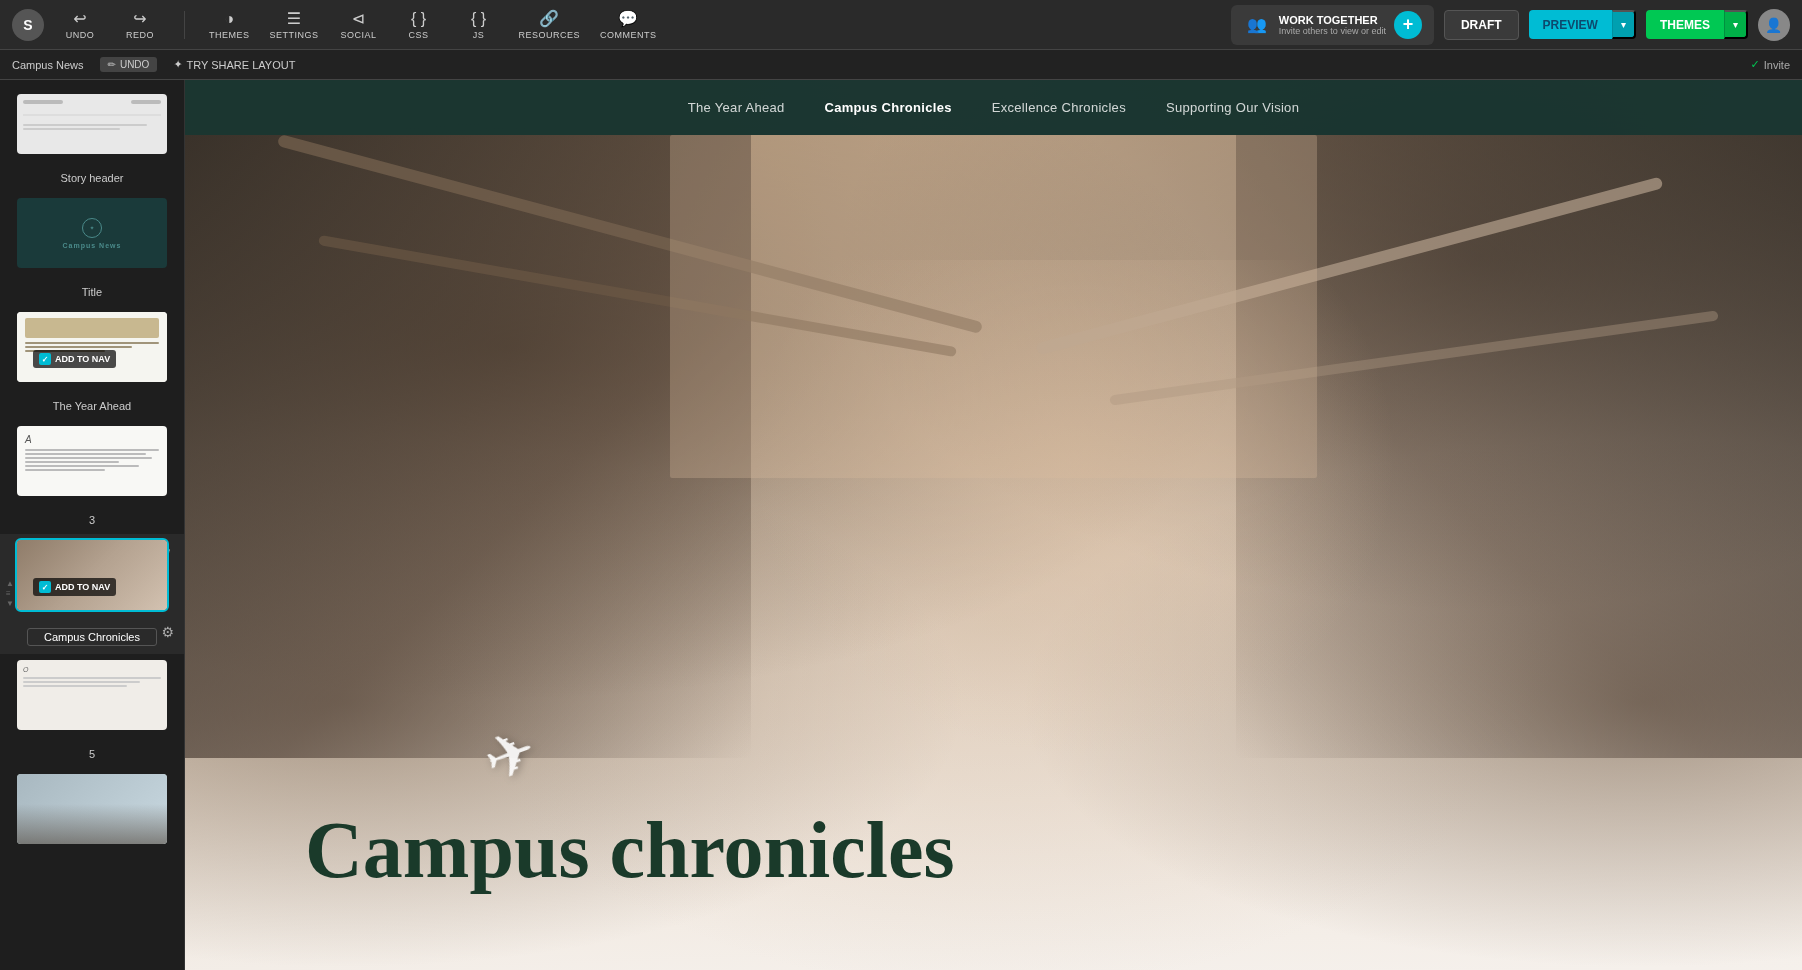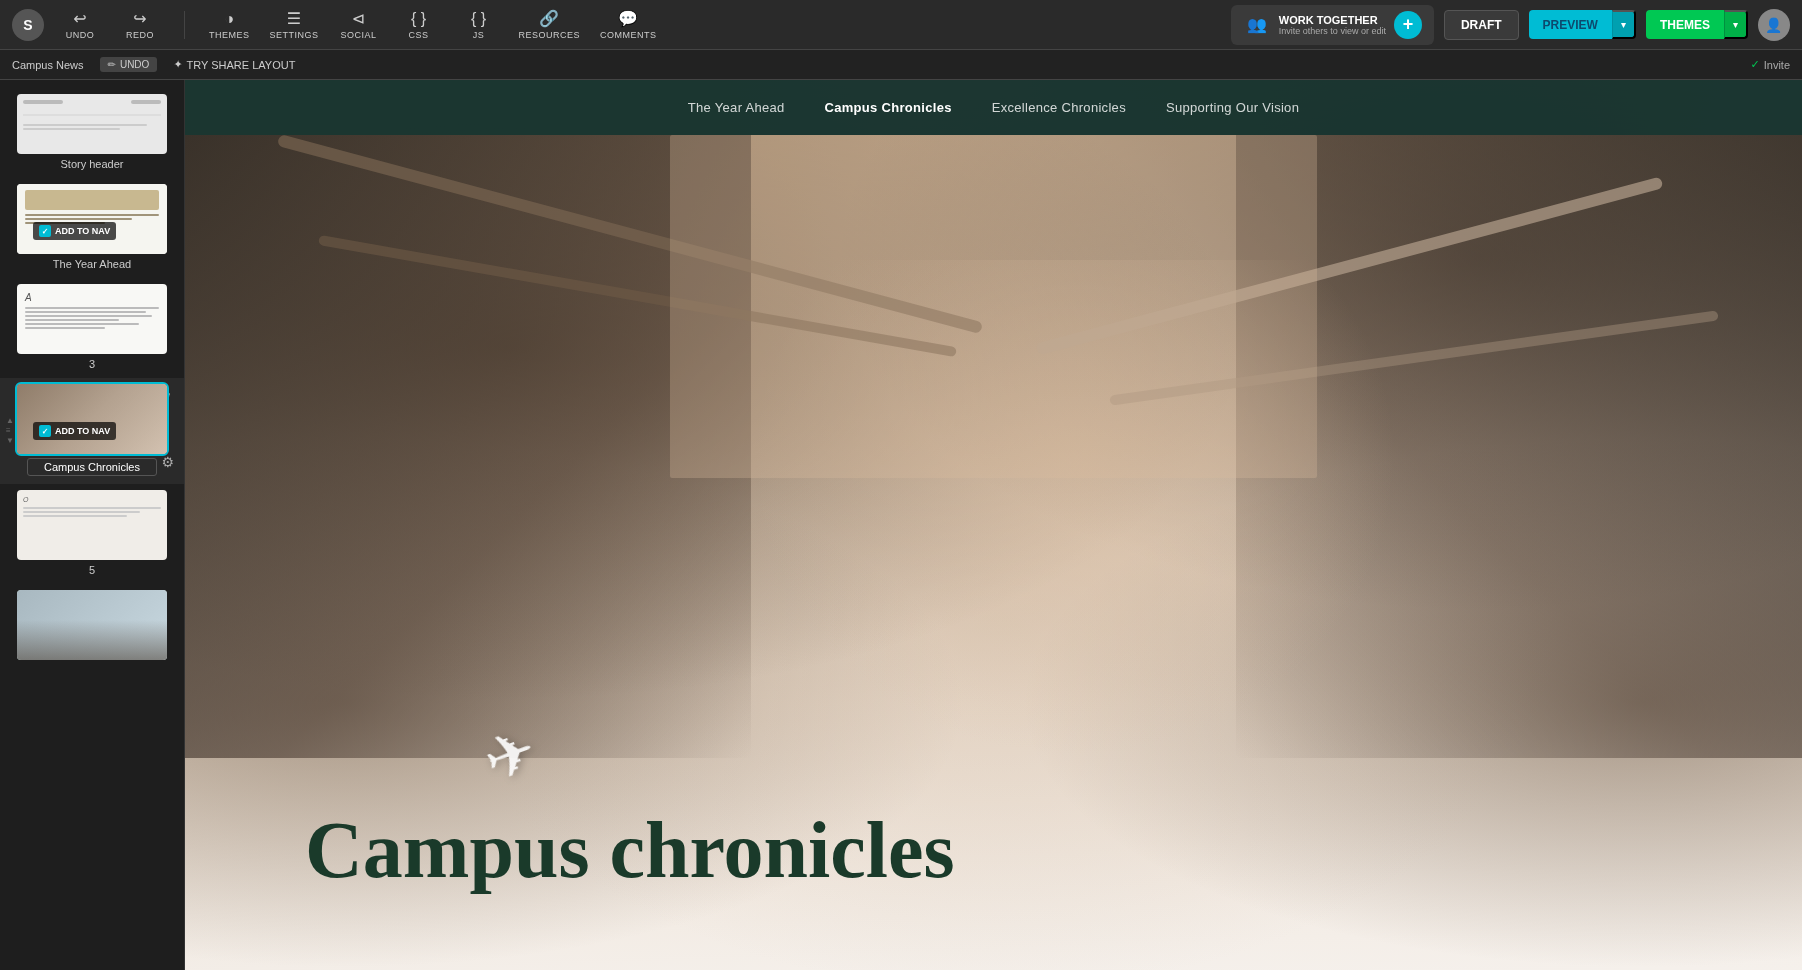--- a/index.html
+++ b/index.html
@@ -218,21 +218,21 @@
 
     
     .sidebar-item.active .page-thumbnail {
       outline: 2px solid #00bcd4;
     }
 
     .page-thumbnail-label {
       text-align: center;
       font-size: 11px;
       color: #ccc;
-      margin-top: 4px;
+      margin-top: 18px;
       padding-bottom: 2px;
     }
     .page-thumbnail-label input {
       background: transparent;
       border: 1px solid #555;
       color: #fff;
       text-align: center;
       font-size: 11px;
       padding: 2px 4px;
       border-radius: 3px;
@@ -497,20 +497,29 @@
           <div style="height:2px;background:#ddd;margin:4px 0;"></div>
           <div style="display:flex;flex-direction:column;gap:2px;">
             <div style="height:2px;background:#ccc;border-radius:1px;width:90%;"></div>
             <div style="height:2px;background:#ccc;border-radius:1px;width:70%;"></div>
           </div>
         </div>
       </div>
       <div class="page-thumbnail-label">Story header</div>
     </div>
 
+    <div class="sidebar-item">
+      <div class="page-thumbnail">
+        <div class="thumb-title">
+          <div class="thumb-logo-small">✦</div>
+          <div class="thumb-title-text">Campus News</div>
+        </div>
+      </div>
+      <div class="page-thumbnail-label">Title</div>
+    </div>
 
     <div class="sidebar-item">
       <div class="page-thumbnail" style="position:relative;">
         <div class="thumb-year-ahead">
           <div style="position:absolute;top:6px;left:8px;right:8px;">
             <div style="height:20px;background:#c8b890;border-radius:2px;margin-bottom:4px;"></div>
             <div style="display:flex;flex-direction:column;gap:2px;">
               <div style="height:2px;background:#a0947a;border-radius:1px;"></div>
               <div style="height:2px;background:#a0947a;border-radius:1px;width:80%;"></div>
               <div style="height:2px;background:#a0947a;border-radius:1px;width:60%;"></div>

